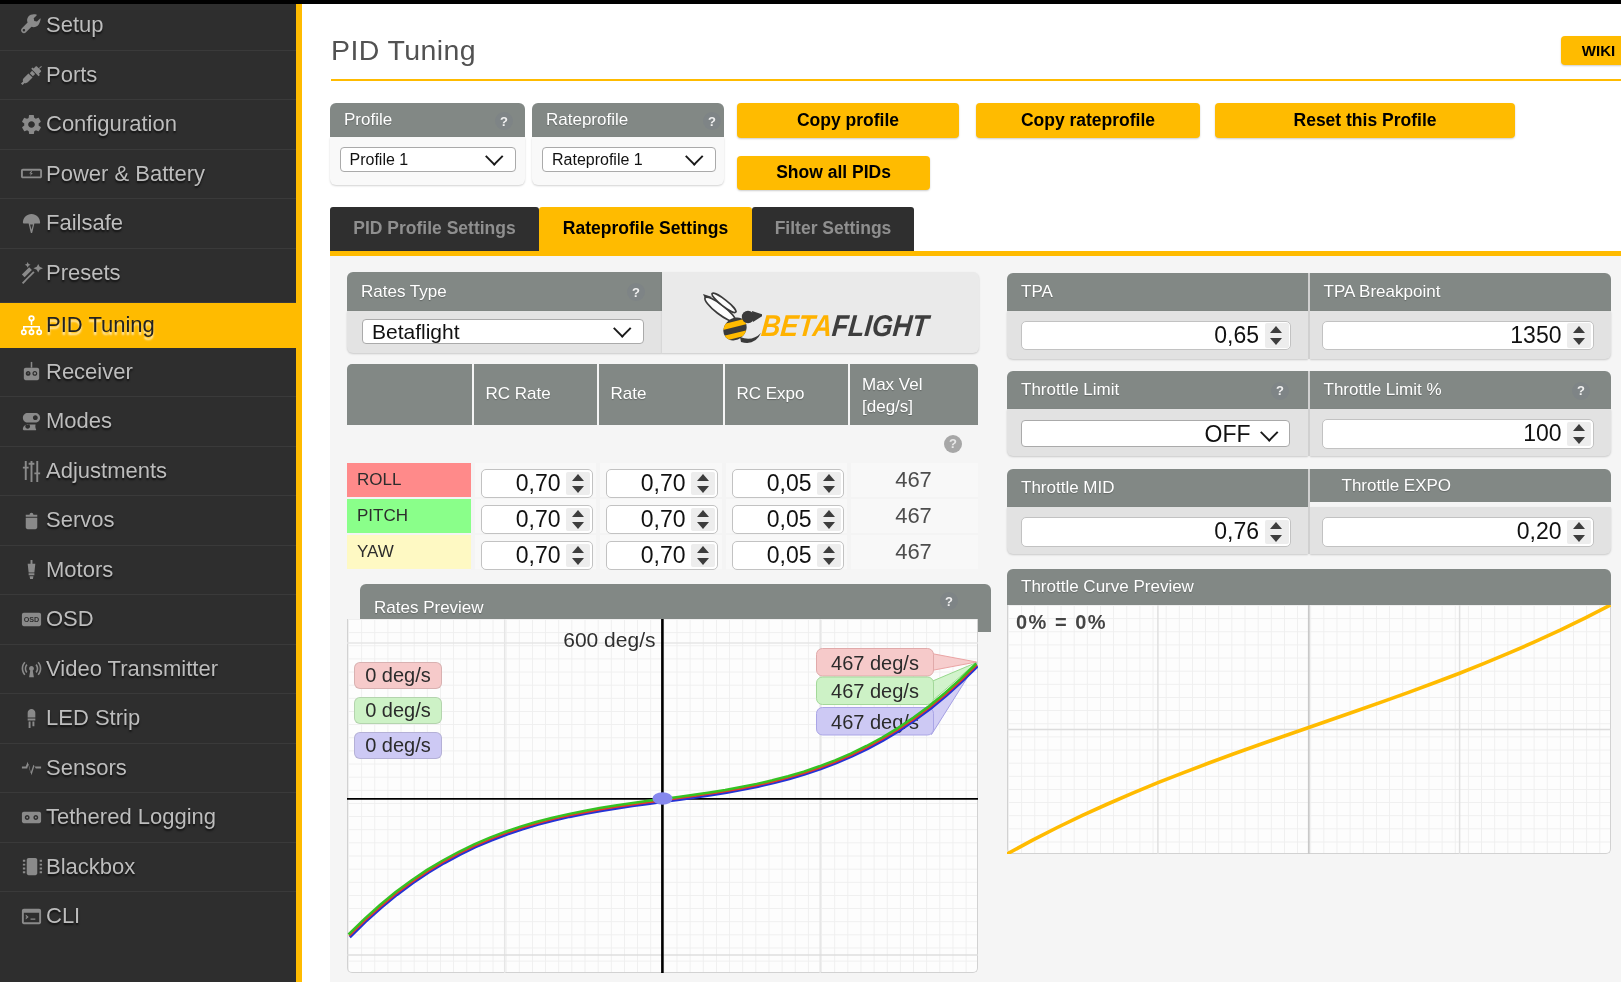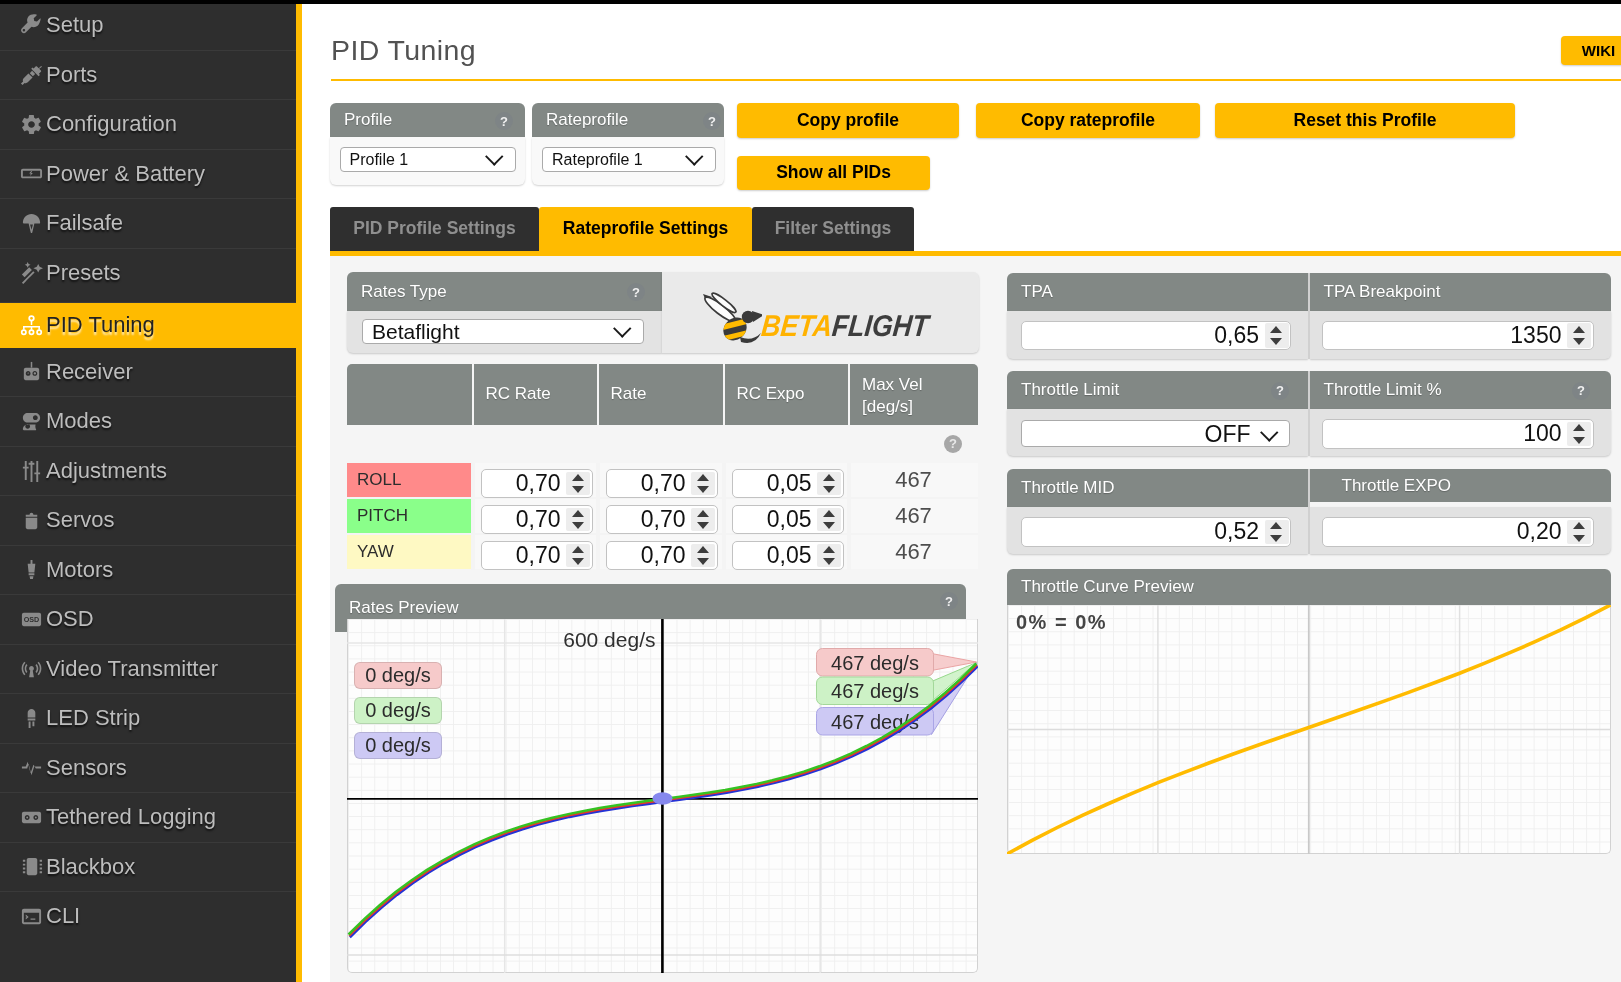--- a/index.html
+++ b/index.html
@@ -398,21 +398,21 @@
       <div class="spin">
         <div class="up"></div>
         <div class="dn"></div>
       </div>
     </div>
   <div class="mv" style="top:99px;">467</div>
   <div class="mv" style="top:135px;">467</div>
   <div class="mv" style="top:171px;">467</div>
 </div>
 
-<div class="gbox-h" style="left:335px; top:583.5px; width:631px; height:48px;">Rates Preview</div>
+<div class="gbox-h" style="left:360px; top:583.5px; width:631px; height:48px;">Rates Preview</div>
 <div class="qm" style="left:940px; top:592px; background:#7e8486;">?</div>
 <div class="chart" style="left:346.5px; top:619px; width:631px; height:354px;"></div>
 <svg class="abs" style="left:346.5px; top:619px;" width="631" height="354" viewBox="346.5 619 631 354">
 
   <line x1="504.2" y1="619" x2="504.2" y2="973" stroke="#e6e6e6" stroke-width="1.5"></line>
   <line x1="819.7" y1="619" x2="819.7" y2="973" stroke="#e6e6e6" stroke-width="1.5"></line>
   <line x1="346.5" y1="643" x2="977.5" y2="643" stroke="#e6e6e6" stroke-width="1.5"></line>
   <line x1="346.5" y1="955" x2="977.5" y2="955" stroke="#dedede" stroke-width="1.5"></line>
 
   <line x1="661.9" y1="619" x2="661.9" y2="973" stroke="#000" stroke-width="2.6"></line>
@@ -476,21 +476,21 @@
       <div class="dn"></div>
     </div>
   </div>
 
 <div class="gbox-h" style="left:1007px; top:469px; width:301px; height:37.5px; border-radius:6px 0 0 0;">Throttle MID</div>
 <div class="gbox-h" style="left:1309.5px; top:469px; width:301px; height:33px; border-radius:0 6px 0 0;padding-left:32px;">Throttle EXPO</div>
 <div class="gbox-b" style="left:1007px; top:506.5px; width:301px; height:47.5px; background:#e2e2e2; border-radius:0 0 0 6px;"></div>
 <div class="gbox-b" style="left:1309.5px; top:506.5px; width:301px; height:47.5px; background:#e2e2e2; border-radius:0 0 6px 0;"></div>
 <div class="rsplit" style="left:1308px; top:469px; height:85px;"></div>
 <div class="ninp" style="left:1021px; top:517px; width:270px; height:29.5px;">
-    <div class="val">0,52</div>
+    <div class="val">0,76</div>
     <div class="spin">
       <div class="up"></div>
       <div class="dn"></div>
     </div>
   </div>
 <div class="ninp" style="left:1322px; top:517px; width:271.5px; height:29.5px;">
     <div class="val">0,20</div>
     <div class="spin">
       <div class="up"></div>
       <div class="dn"></div>

